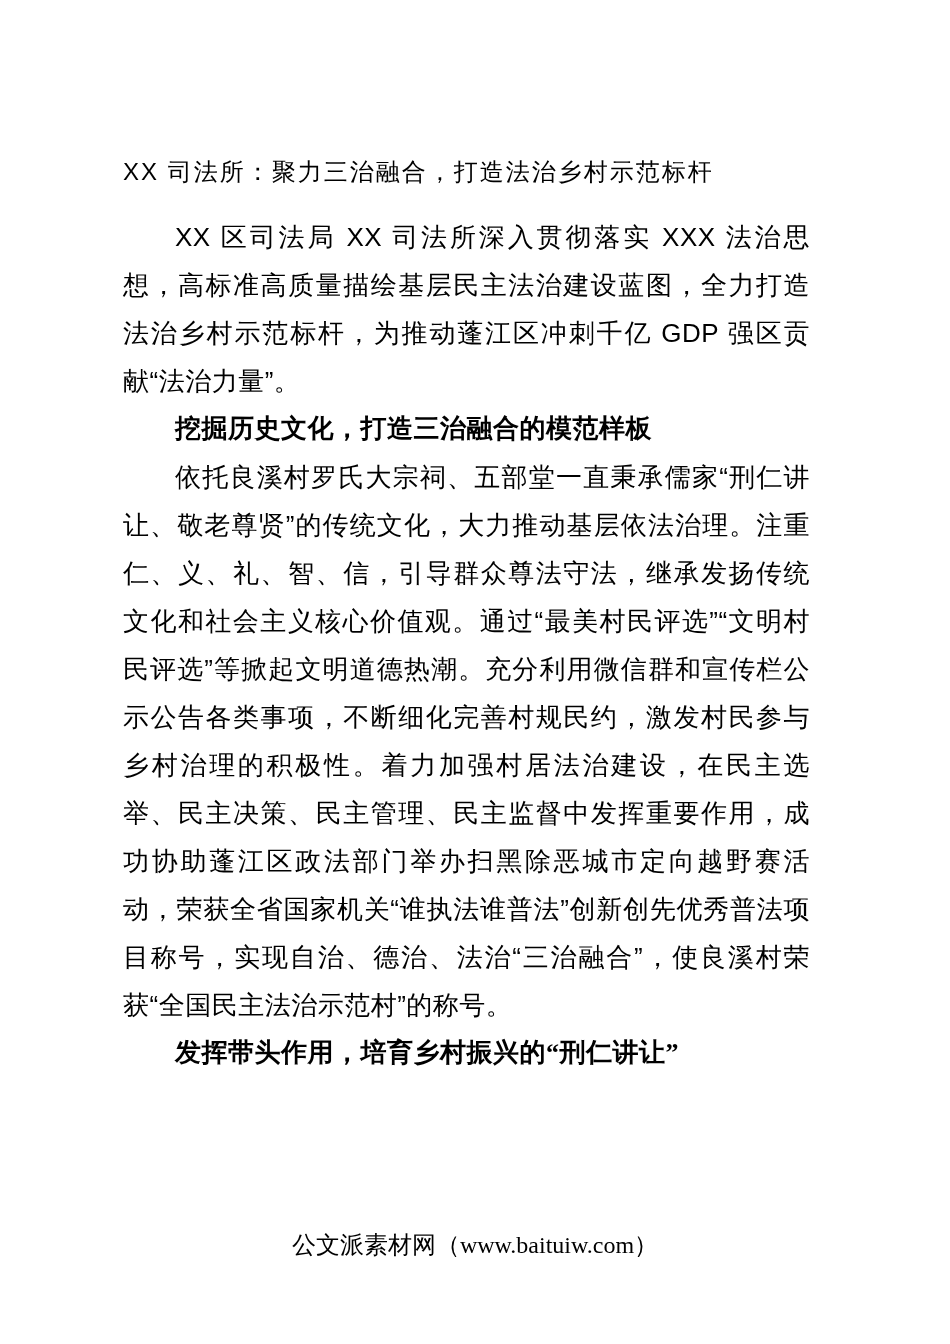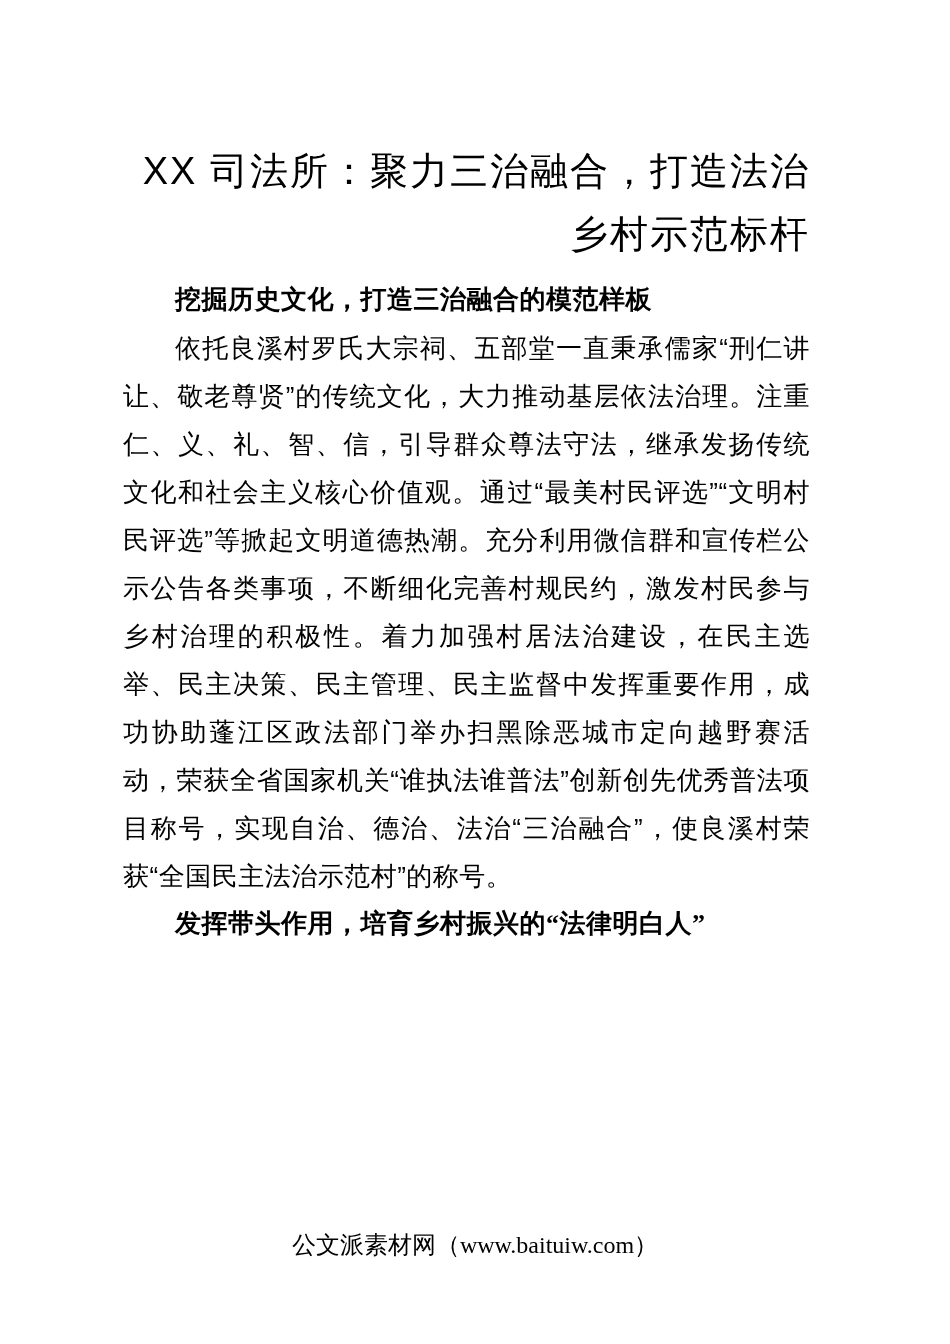--- a/index.html
+++ b/index.html
@@ -17,24 +17,24 @@
     overflow: hidden;
     box-sizing: border-box;
   }
   .content {
     position: absolute;
     left: 123px;
     top: 140px;
     width: 687px;
   }
   .doc-title {
-    font-size: 38px;
+    font-size: 24px;
     font-weight: 400;
     line-height: 63px;
-    text-align: right;
+    text-align: left;
     letter-spacing: 2px;
     margin: 0 0 10px 0;
   }
   .para {
     font-size: 26px;
     line-height: 48px;
     text-align: justify;
     text-justify: inter-character;
     text-indent: 2em;
     margin: 0;
@@ -57,22 +57,23 @@
     color: #000000;
   }
 </style>
 </head>
 <body>
 
 <div class="page">
   <div class="content">
     <h1 class="doc-title">XX 司法所：聚力三治融合，打造法治乡村示范标杆</h1>
 
+    <p class="para">XX 区司法局 XX 司法所深入贯彻落实 XXX 法治思想，高标准高质量描绘基层民主法治建设蓝图，全力打造法治乡村示范标杆，为推动蓬江区冲刺千亿 GDP 强区贡献“法治力量”。</p>
 
     <p class="para heading">挖掘历史文化，打造三治融合的模范样板</p>
 
     <p class="para">依托良溪村罗氏大宗祠、五部堂一直秉承儒家“刑仁讲让、敬老尊贤”的传统文化，大力推动基层依法治理。注重仁、义、礼、智、信，引导群众尊法守法，继承发扬传统文化和社会主义核心价值观。通过“最美村民评选”“文明村民评选”等掀起文明道德热潮。充分利用微信群和宣传栏公示公告各类事项，不断细化完善村规民约，激发村民参与乡村治理的积极性。着力加强村居法治建设，在民主选举、民主决策、民主管理、民主监督中发挥重要作用，成功协助蓬江区政法部门举办扫黑除恶城市定向越野赛活动，荣获全省国家机关“谁执法谁普法”创新创先优秀普法项目称号，实现自治、德治、法治“三治融合”，使良溪村荣获“全国民主法治示范村”的称号。</p>
 
-    <p class="para heading">发挥带头作用，培育乡村振兴的“法律明白人”</p>
+    <p class="para heading">发挥带头作用，培育乡村振兴的“刑仁讲让”</p>
   </div>
 
   <div class="footer">公文派素材网（www.baituiw.com）</div>
 </div>
 
 </body></html>

